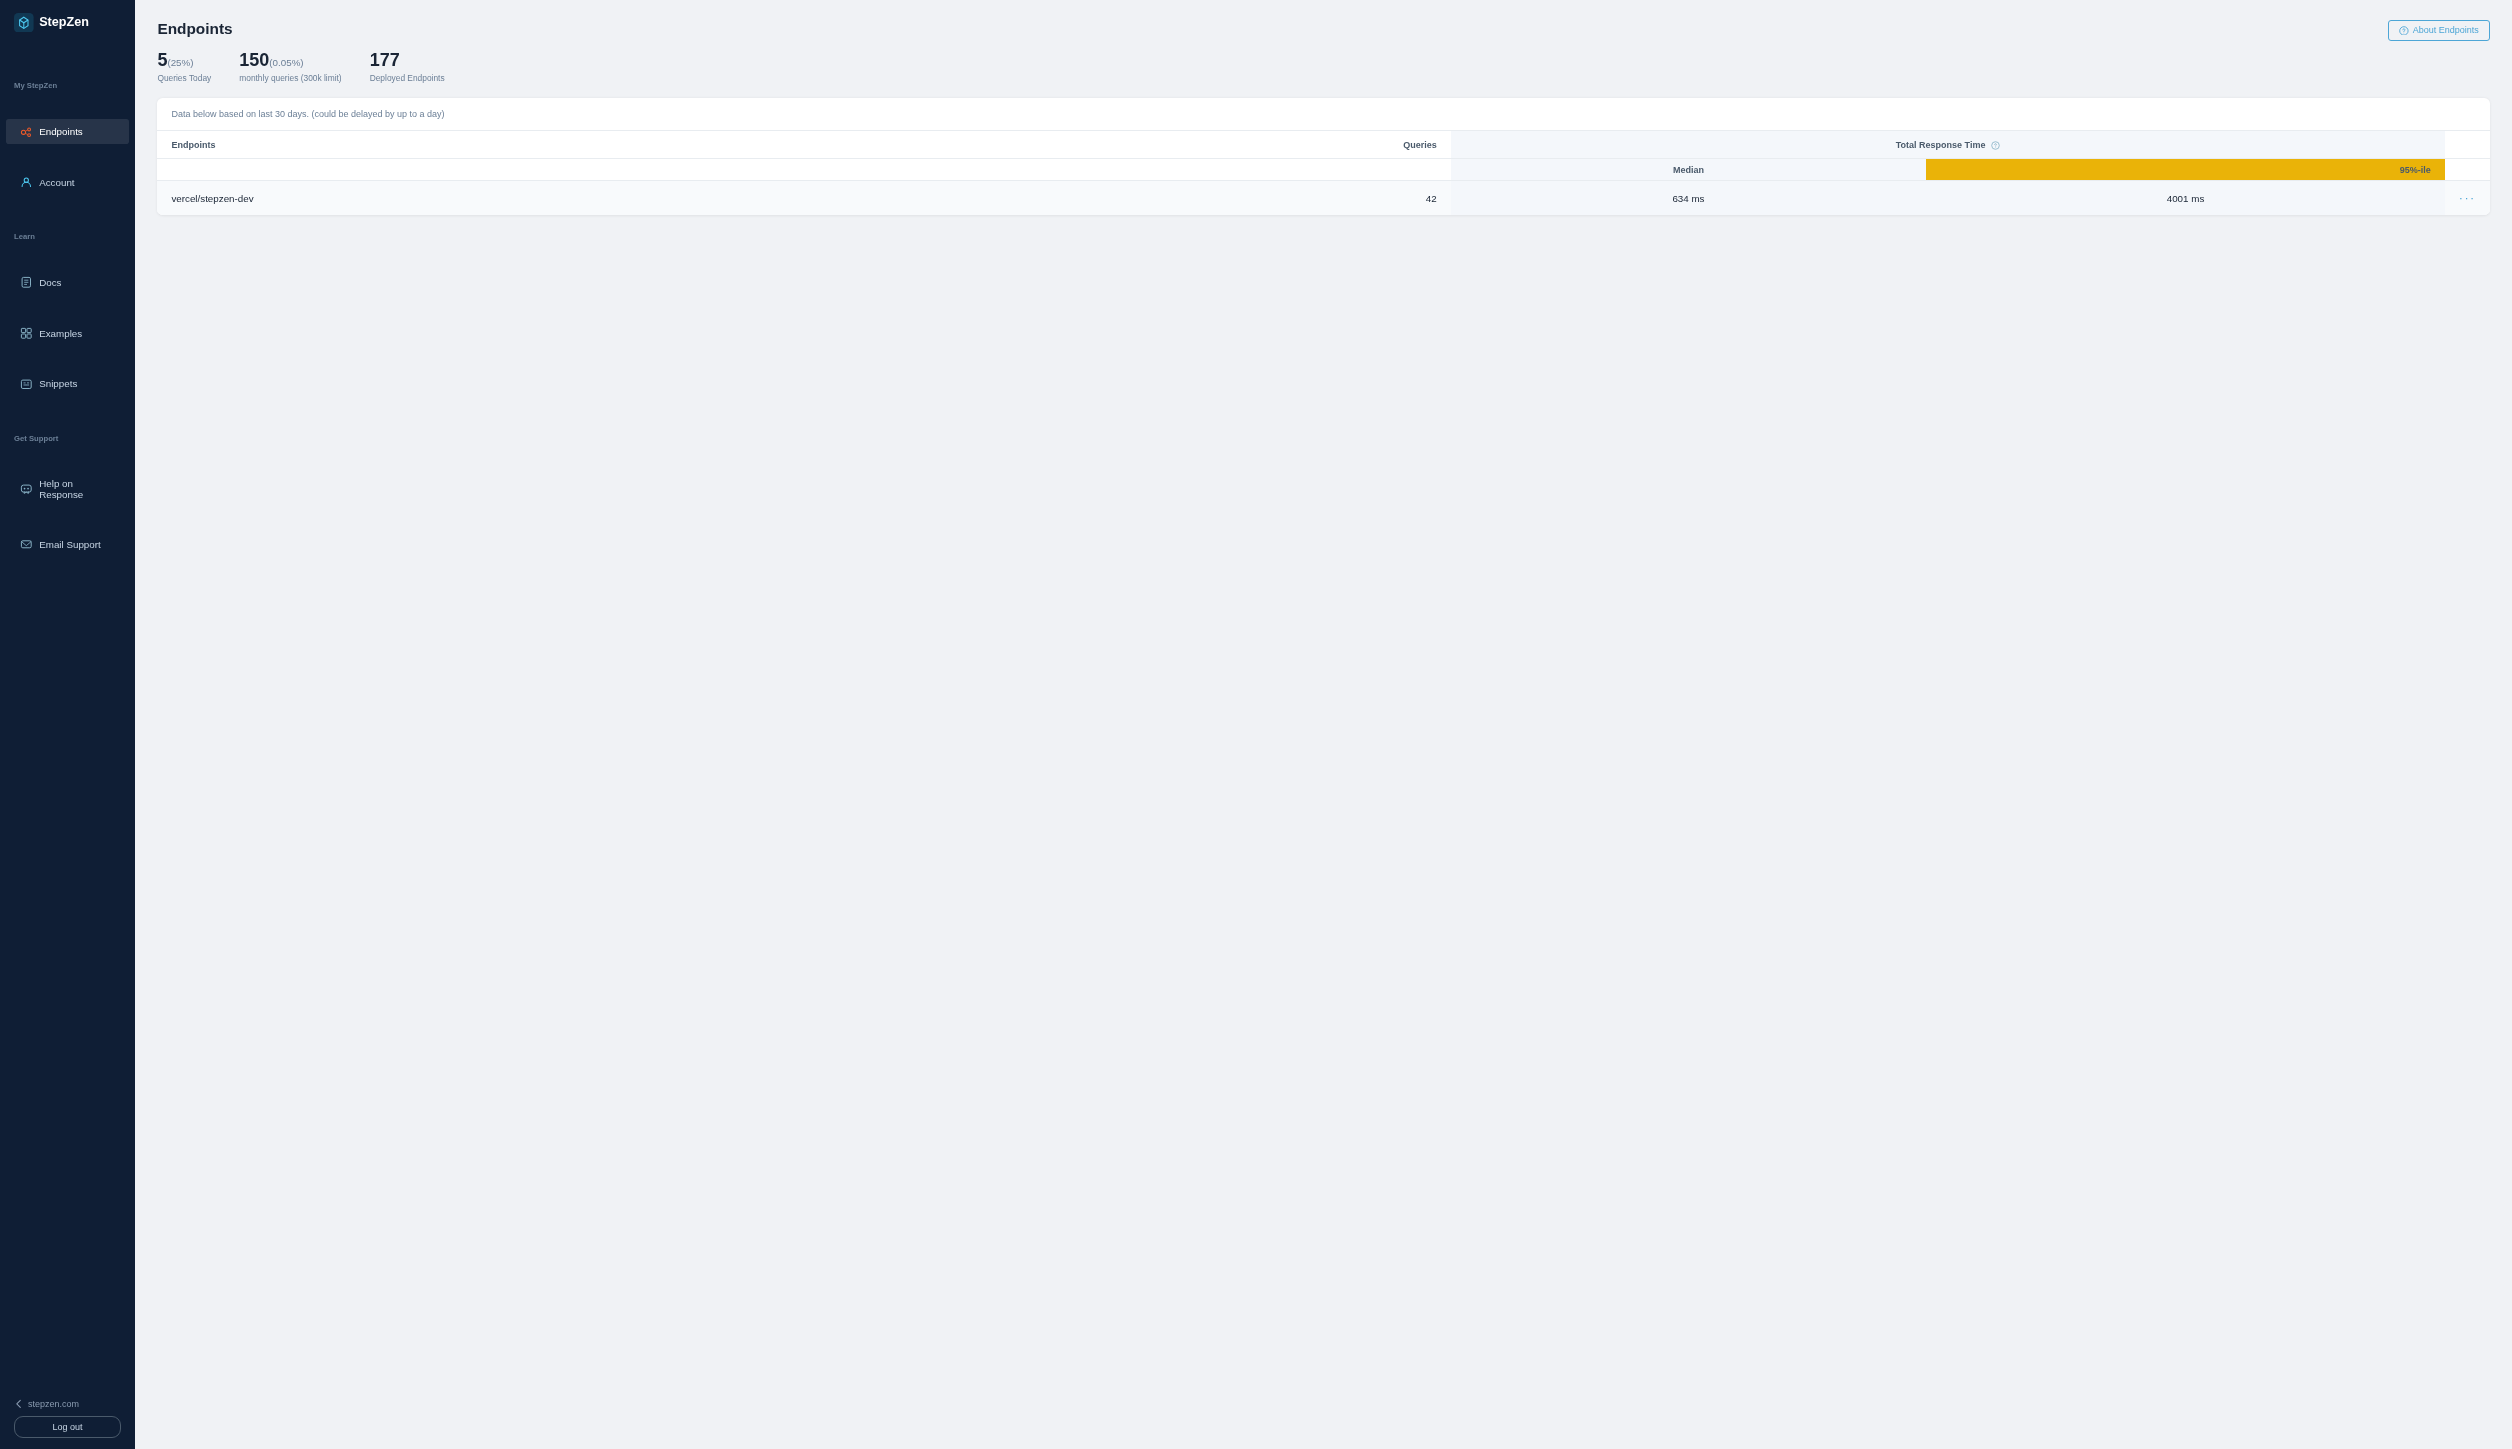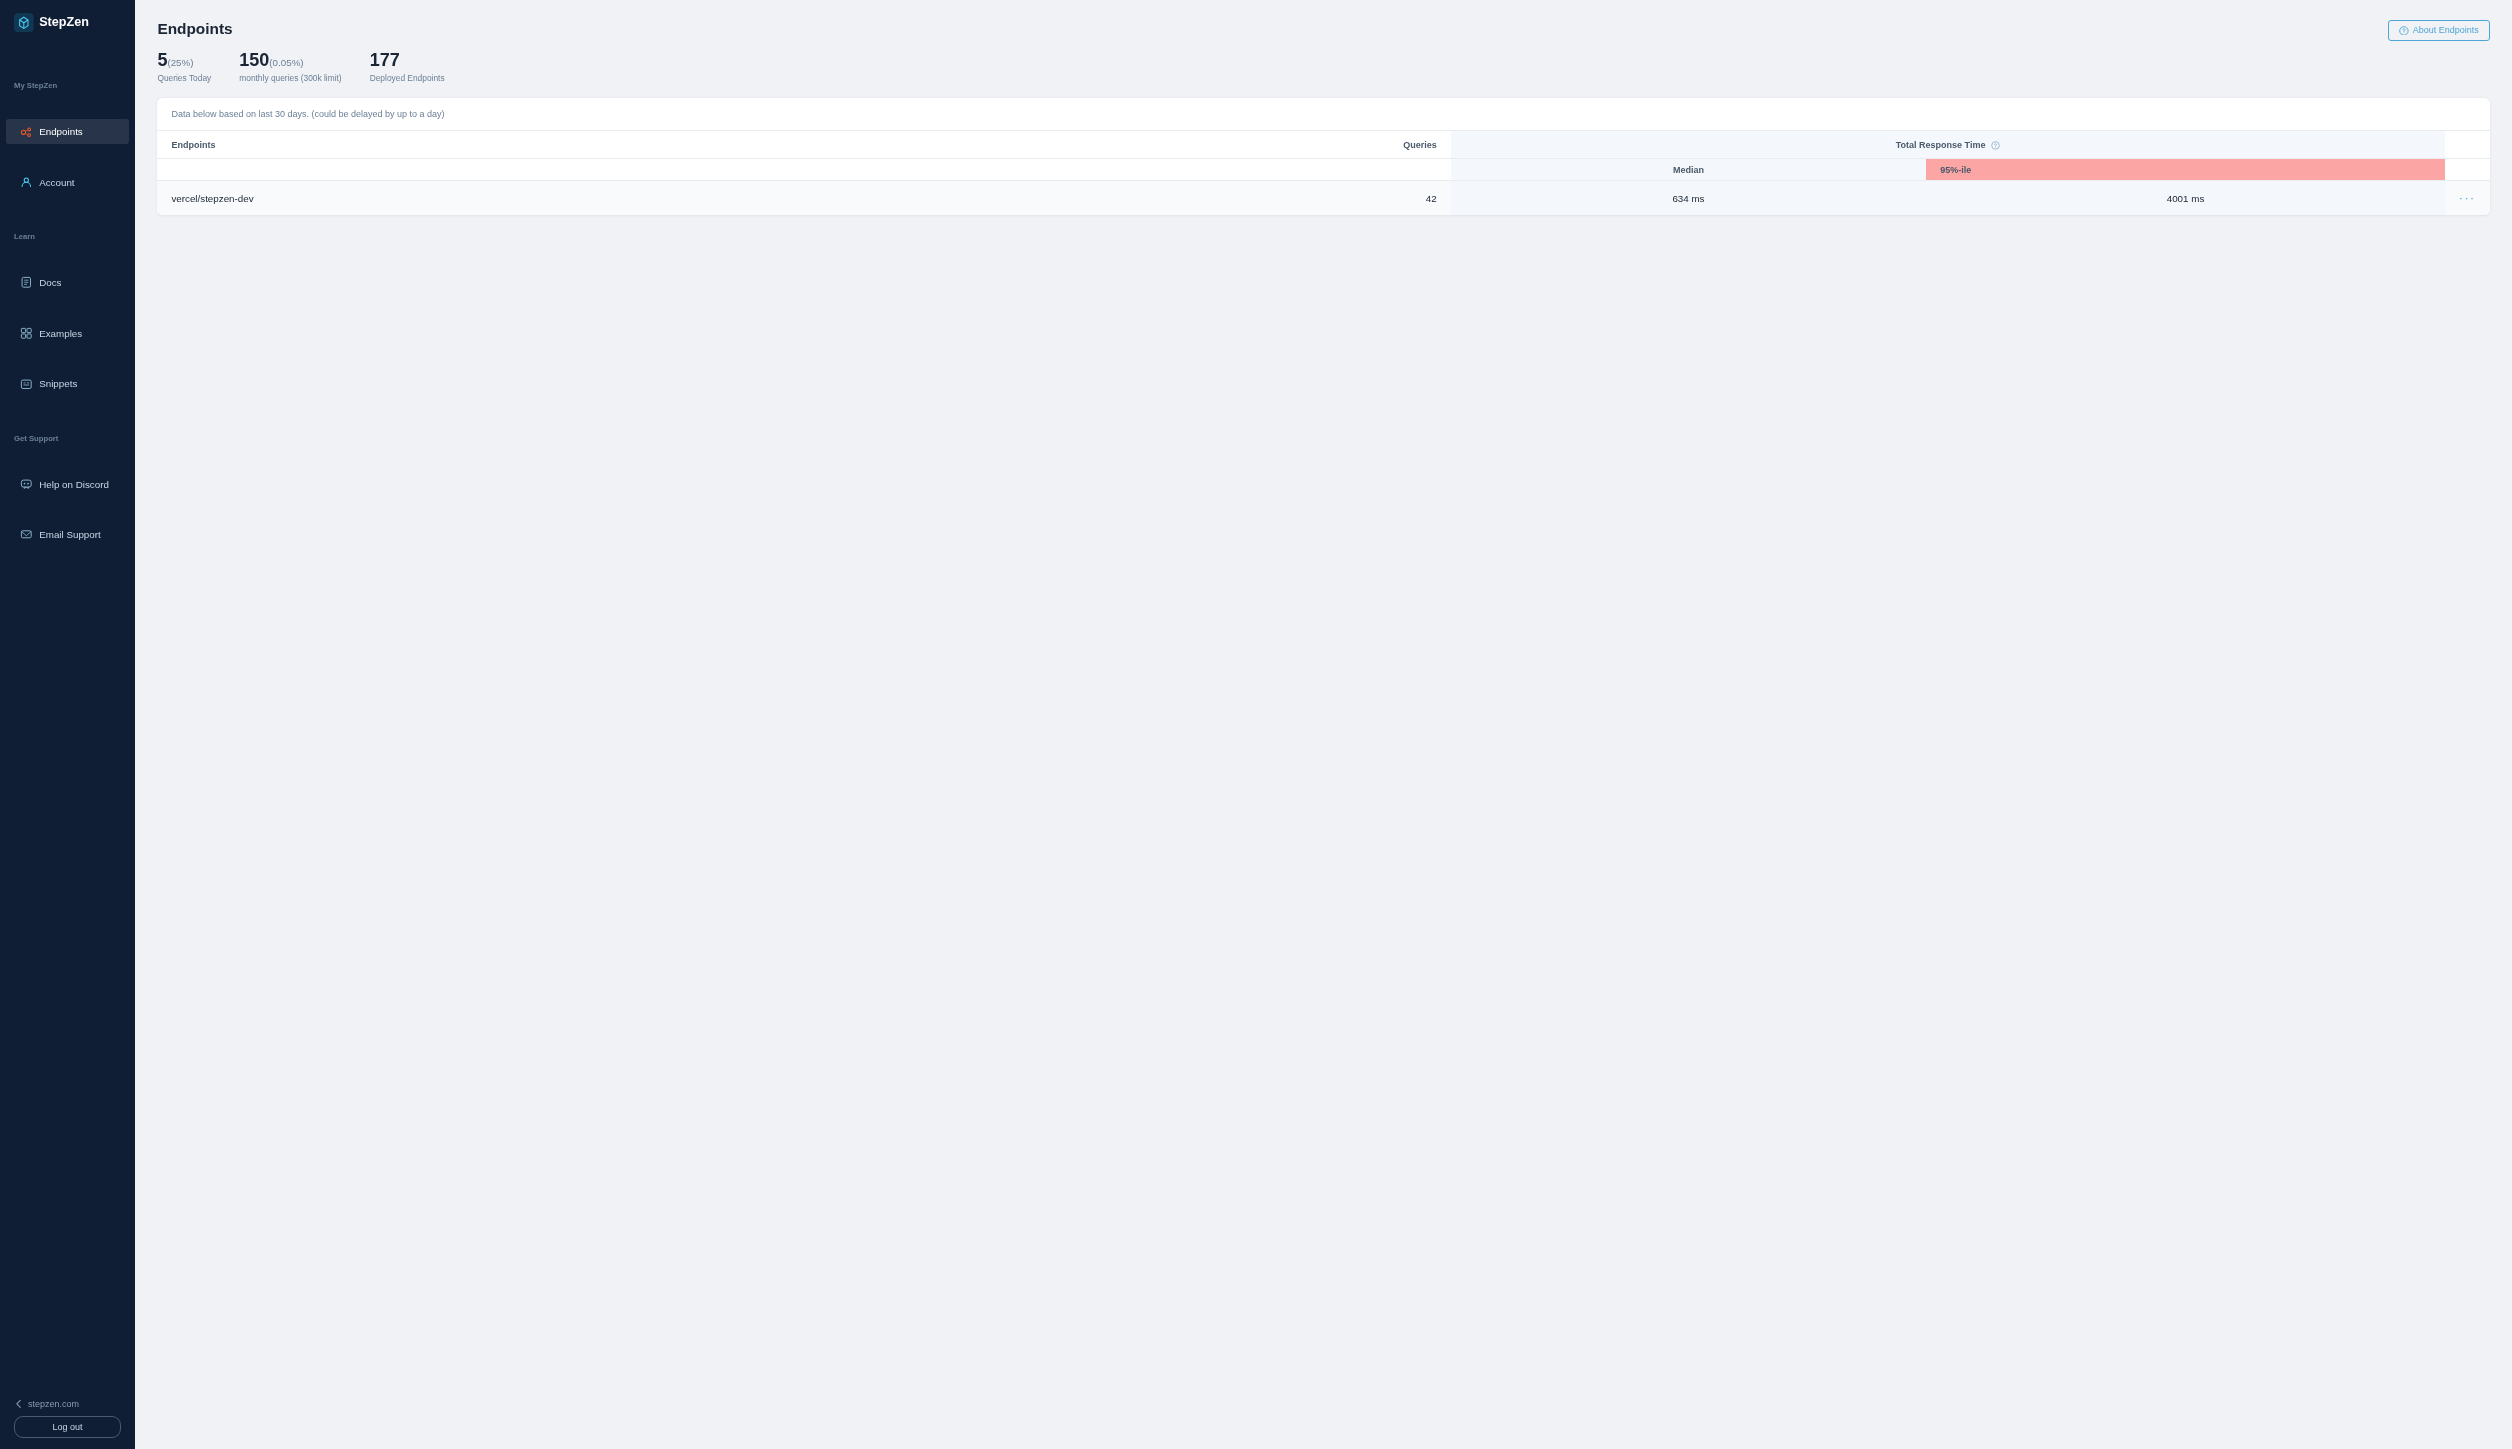--- a/index.html
+++ b/index.html
@@ -243,21 +243,21 @@
 
   <div class="sidebar-section-label">Get Support</div>
 
   <div class="sidebar-item">
     <svg class="icon" viewBox="0 0 18 18" fill="none">
       <rect x="2" y="3" width="14" height="10" rx="3" stroke="#8ab4c8" stroke-width="1.4" fill="none"></rect>
       <circle cx="6.5" cy="8" r="1.2" fill="#8ab4c8"></circle>
       <circle cx="11.5" cy="8" r="1.2" fill="#8ab4c8"></circle>
       <path d="M6 12 L6 15 L9 13 L12 15 L12 12" stroke="#8ab4c8" stroke-width="1.2" fill="none"></path>
     </svg>
-    <span>Help on Discord</span>
+    <span>Help on Response</span>
   </div>
 
   <div class="sidebar-item">
     <svg class="icon" viewBox="0 0 18 18" fill="none">
       <rect x="2" y="4" width="14" height="10" rx="2" stroke="#8ab4c8" stroke-width="1.4" fill="none"></rect>
       <polyline points="2,5 9,11 16,5" stroke="#8ab4c8" stroke-width="1.2" fill="none"></polyline>
     </svg>
     <span>Email Support</span>
   </div>
 
@@ -318,21 +318,21 @@
               <path d="M5.2 5.2a1.3 1.3 0 1 1 1.8 1.2A0.9 0.9 0 0 0 6.5 7.5" stroke="#8ab4c8" stroke-width="1.1" stroke-linecap="round" fill="none"></path>
               <circle cx="6.5" cy="9.5" r="0.55" fill="#8ab4c8"></circle>
             </svg>
           </th>
           <th style="width:42px;"></th>
         </tr>
         <tr>
           <th></th>
           <th></th>
           <th class="shaded-col" style="background:#f4f7fb; font-weight:600; font-size:9px; color:#4a5a6b; text-align:center; padding:5.6px 14px; border-bottom:0.7px solid #e8ecf0;">Median</th>
-          <th class="shaded-col" style="background:#fca5a5; font-weight:600; font-size:9px; color:#4a5a6b; text-align:left; padding:5.6px 14px; border-bottom:0.7px solid #e8ecf0;">95%-ile</th>
+          <th class="shaded-col" style="background:#eab308; font-weight:600; font-size:9px; color:#4a5a6b; text-align:right; padding:5.6px 14px; border-bottom:0.7px solid #e8ecf0;">95%-ile</th>
           <th style="border-bottom:0.7px solid #e8ecf0;"></th>
         </tr>
       </thead>
       <tbody id="table-body">
           <tr style="background: rgb(248, 250, 252);">
     <td>vercel/stepzen-dev</td>
     <td class="right">42</td>
     <td class="center shaded-col" style="background:#f4f7fb;">634 ms</td>
     <td class="center shaded-col" style="background:#f4f7fb;">4001 ms</td>
     <td class="right">

